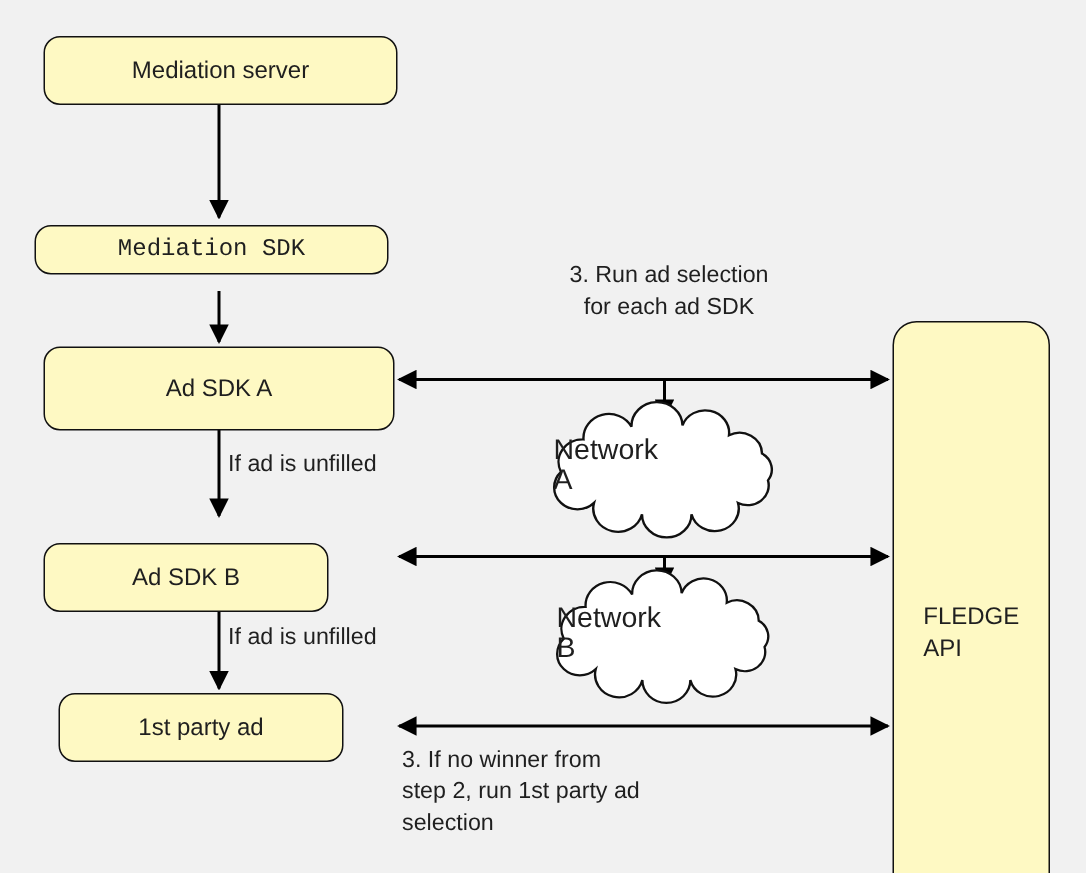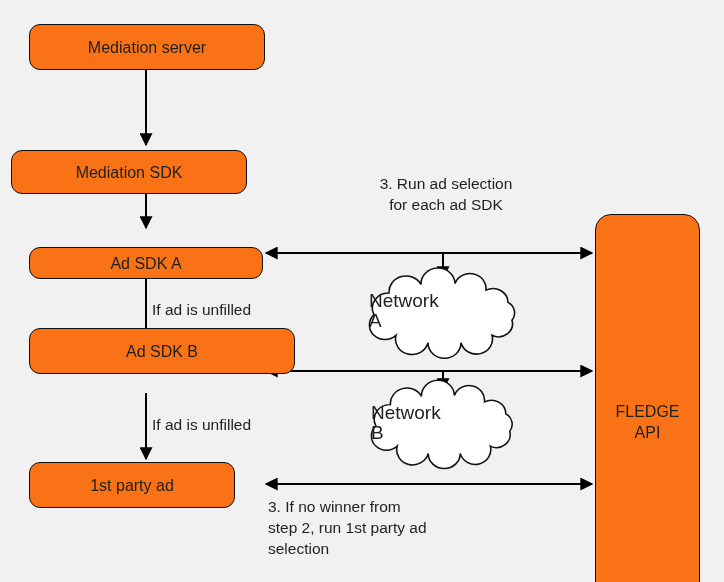--- a/index.html
+++ b/index.html
@@ -19,36 +19,35 @@
   .svg-layer {
     position: absolute;
     left: 0;
     top: 0;
     width: 724px;
     height: 582px;
   }
   .node {
     position: absolute;
     box-sizing: border-box;
-    background: #f97316;
+    background: #fef9c3;
     border: 1.6px solid #111111;
     border-radius: 11px;
     display: flex;
     align-items: center;
     justify-content: center;
     font-size: 16px;
     line-height: 21px;
-    text-align: center;
     white-space: pre-line;
   }
   .node-mediation-server { left: 29px;  top: 24px;  width: 236px; height: 46px; }
-  .node-mediation-sdk    { left: 11px;  top: 150px; width: 236px; height: 44px; }
-  .node-ad-sdk-a         { left: 29px;  top: 247px; width: 234px; height: 32px; }
-  .node-ad-sdk-b         { left: 29px;  top: 328px; width: 266px; height: 46px; }
-  .node-first-party-ad   { left: 29px;  top: 462px; width: 206px; height: 46px; }
+  .node-mediation-sdk    { left: 23px;  top: 150px; width: 236px; height: 33px; font-family: Liberation Mono, monospace; }
+  .node-ad-sdk-a         { left: 29px;  top: 231px; width: 234px; height: 56px; }
+  .node-ad-sdk-b         { left: 29px;  top: 362px; width: 190px; height: 46px; }
+  .node-first-party-ad   { left: 39px;  top: 462px; width: 190px; height: 46px; }
   .node-fledge-api       { left: 595px; top: 214px; width: 105px; height: 415px; border-radius: 16px; }
   .anno {
     position: absolute;
     font-size: 15.5px;
     line-height: 21px;
     white-space: pre-line;
   }
   .anno-step1 { left: 166px; top: 91px; }
   .anno-step2 { left: 366px; top: 173px; width: 160px; text-align: center; }
   .anno-step3 { left: 268px; top: 496px; }

